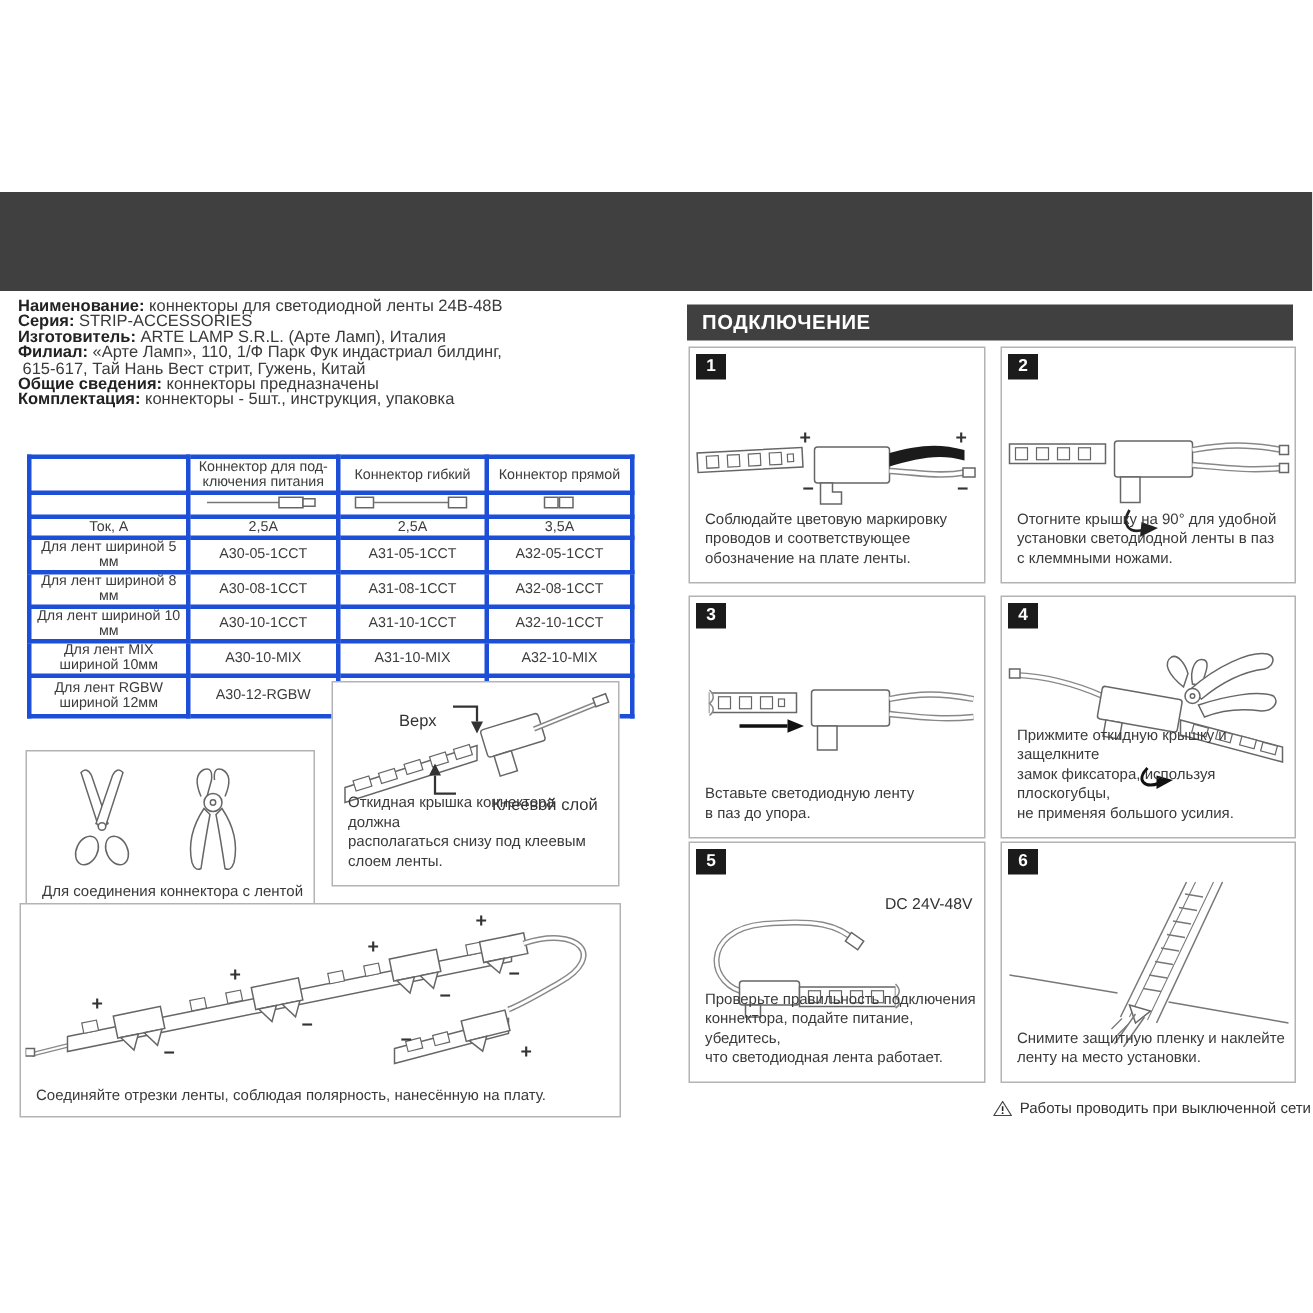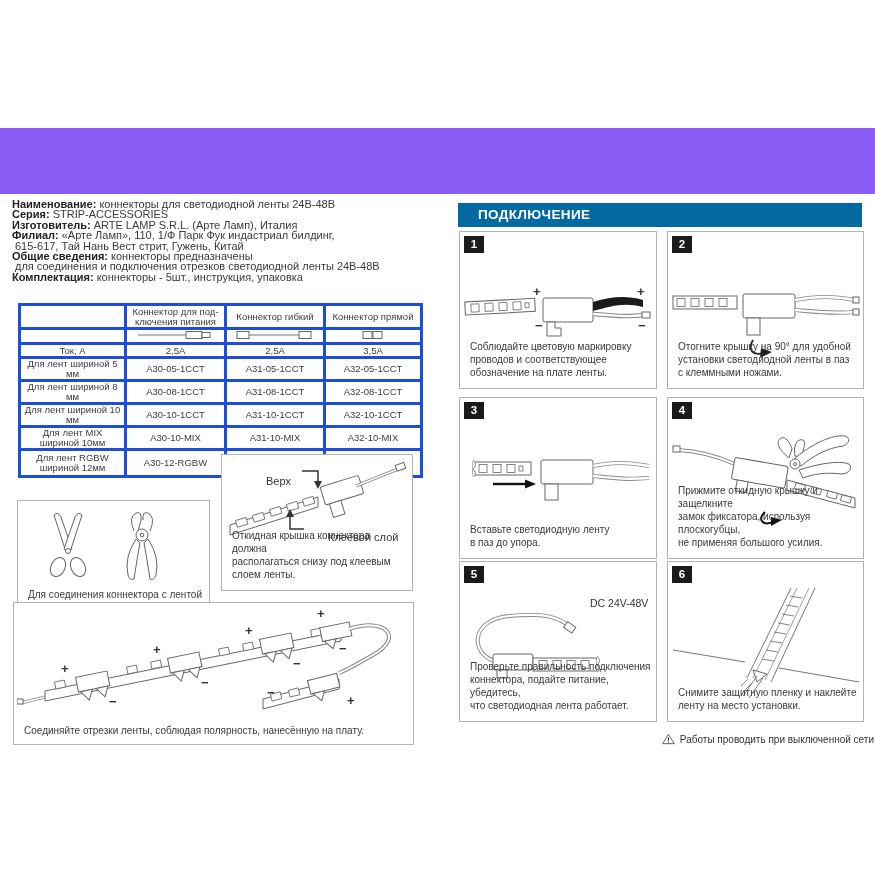--- a/index.html
+++ b/index.html
@@ -1,20 +1,20 @@
 <!DOCTYPE html>
 <html><head>
 <meta charset="utf-8">
 <style>
   html,body{margin:0;padding:0;background:#fff;}
   .page{position:relative;width:875px;height:875px;background:#fff;
         font-family:"Liberation Sans",sans-serif;color:#3a3a3a;overflow:hidden;}
 
   
-  .topbar{position:absolute;left:0;top:128px;width:875px;height:66px;background:#8b5cf6;}
+  .topbar{position:absolute;left:0;top:128px;width:875px;height:66px;background:#404040;}
   .logo{position:absolute;left:16px;top:132px;width:58px;text-align:center;color:#fff;}
   .logo .brand{font-family:"Liberation Serif",serif;font-size:15px;letter-spacing:3px;line-height:13px;}
   .logo .sub{font-family:"Liberation Serif",serif;font-size:5.5px;letter-spacing:4.5px;line-height:7px;}
   .doc-title{position:absolute;left:80px;top:153px;font-size:27px;font-weight:bold;color:#fff;letter-spacing:.5px;}
   .series{position:absolute;right:44px;top:157px;font-size:21px;font-weight:bold;color:#fff;}
   .booklet{position:absolute;right:16px;top:138px;}
 
   
   .info{position:absolute;left:12px;top:199px;width:452px;font-size:11px;line-height:10.4px;}
   .info b{margin-right:3px;color:#222;}
@@ -26,22 +26,22 @@
   .pre{white-space:pre-line;}
   tr.h-row{height:24px;} tr.img-row{height:13px;} tr.r1{height:14px;}
   tr.r2{height:12px;} tr.r3{height:12px;} tr.r4{height:13px;} tr.r5{height:23px;} tr.r6{height:27px;}
 
   
   .gbox{position:absolute;border:1px solid #b3b3b3;background:#fff;}
   .cap{position:absolute;left:10px;right:5px;bottom:9px;font-size:10px;line-height:13px;color:#3a3a3a;white-space:pre-line;}
   .cap1{position:absolute;left:10px;right:5px;bottom:8px;font-size:10px;color:#3a3a3a;white-space:nowrap;}
 
   
-  .conn-title{position:absolute;left:458px;top:203px;width:404px;height:24px;background:#0369a1;
-              color:#fff;font-size:13.5px;font-weight:bold;letter-spacing:.4px;line-height:24px;padding-left:20px;box-sizing:border-box;}
+  .conn-title{position:absolute;left:458px;top:203px;width:404px;height:24px;background:#404040;
+              color:#fff;font-size:13.5px;font-weight:bold;letter-spacing:.4px;line-height:24px;padding-left:10px;box-sizing:border-box;}
   .badge{position:absolute;left:4px;top:4px;width:20px;height:17px;background:#1b1b1b;color:#fff;
          font-size:11.5px;font-weight:bold;text-align:center;line-height:17px;}
   .illus{position:absolute;left:3px;top:24px;}
   .ann{position:absolute;font-size:11px;color:#333;}
   .dc{position:absolute;left:130px;top:35px;font-size:10.5px;color:#333;white-space:nowrap;}
   .warn{position:absolute;left:662px;top:729px;width:212px;display:flex;align-items:center;gap:5px;
         font-size:10px;color:#333;white-space:nowrap;}
 
   svg .ln{stroke:#777;fill:none;}
   svg .bx{stroke:#666;fill:#fff;}
@@ -71,21 +71,20 @@
     </svg>
   </div>
 
   <div class="info">
     <div><b>Наименование:</b><span>коннекторы для светодиодной ленты 24В-48В</span></div>
     <div><b>Серия:</b><span>STRIP-ACCESSORIES</span></div>
     <div><b>Изготовитель:</b><span>ARTE LAMP S.R.L. (Арте Ламп), Италия</span></div>
     <div><b>Филиал:</b><span>«Арте Ламп», 110, 1/Ф Парк Фук индастриал билдинг,</span></div>
     <div><b></b><span>615-617, Тай Нань Вест стрит, Гужень, Китай</span></div>
     <div><b>Общие сведения:</b><span>коннекторы предназначены</span></div>
-    <div><b></b><span>для соединения и подключения отрезков светодиодной ленты 24В-48В</span></div>
     <div><b>Комплектация:</b><span>коннекторы - 5шт., инструкция, упаковка</span></div>
   </div>
 
   <table class="spec">
     <colgroup>
         <col style="width:106px">
         <col style="width:100px">
         <col style="width:99px">
         <col style="width:97px">
       </colgroup>

